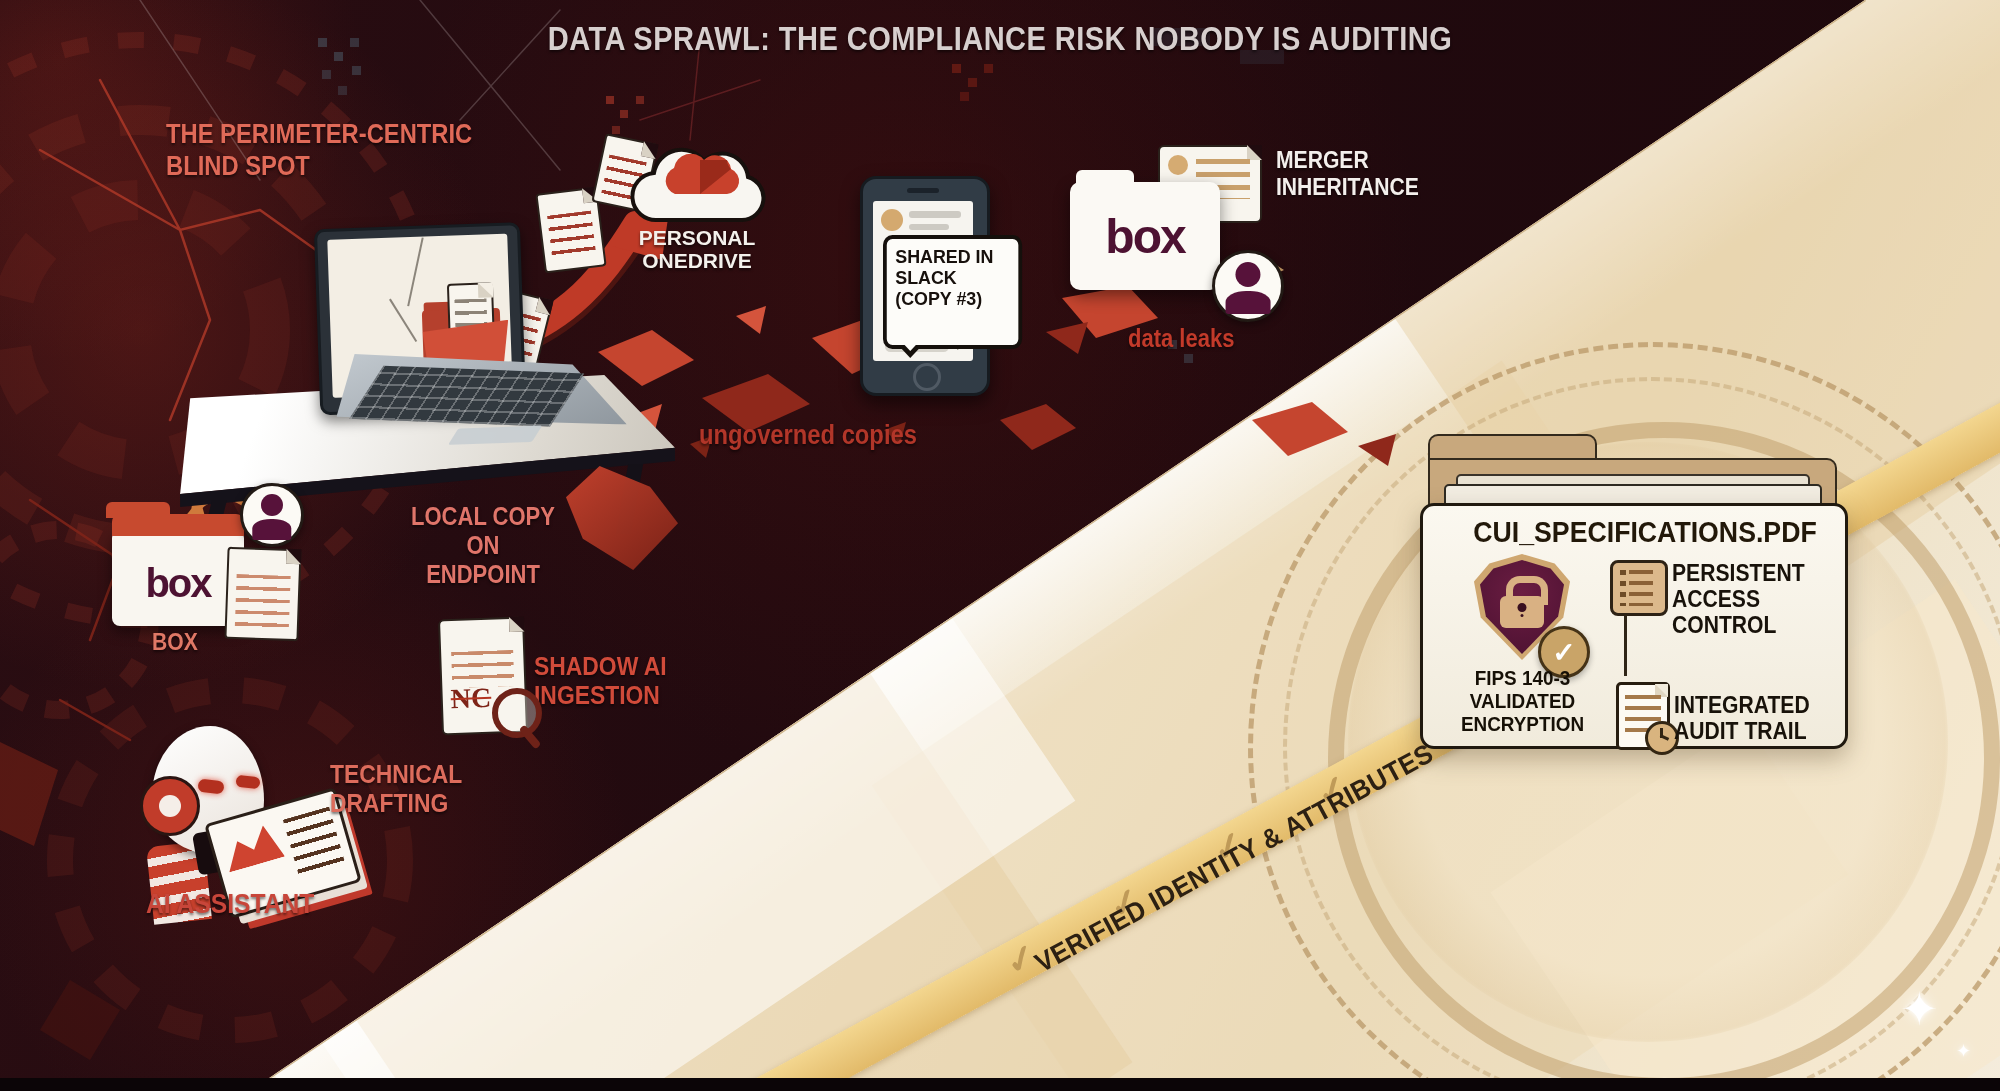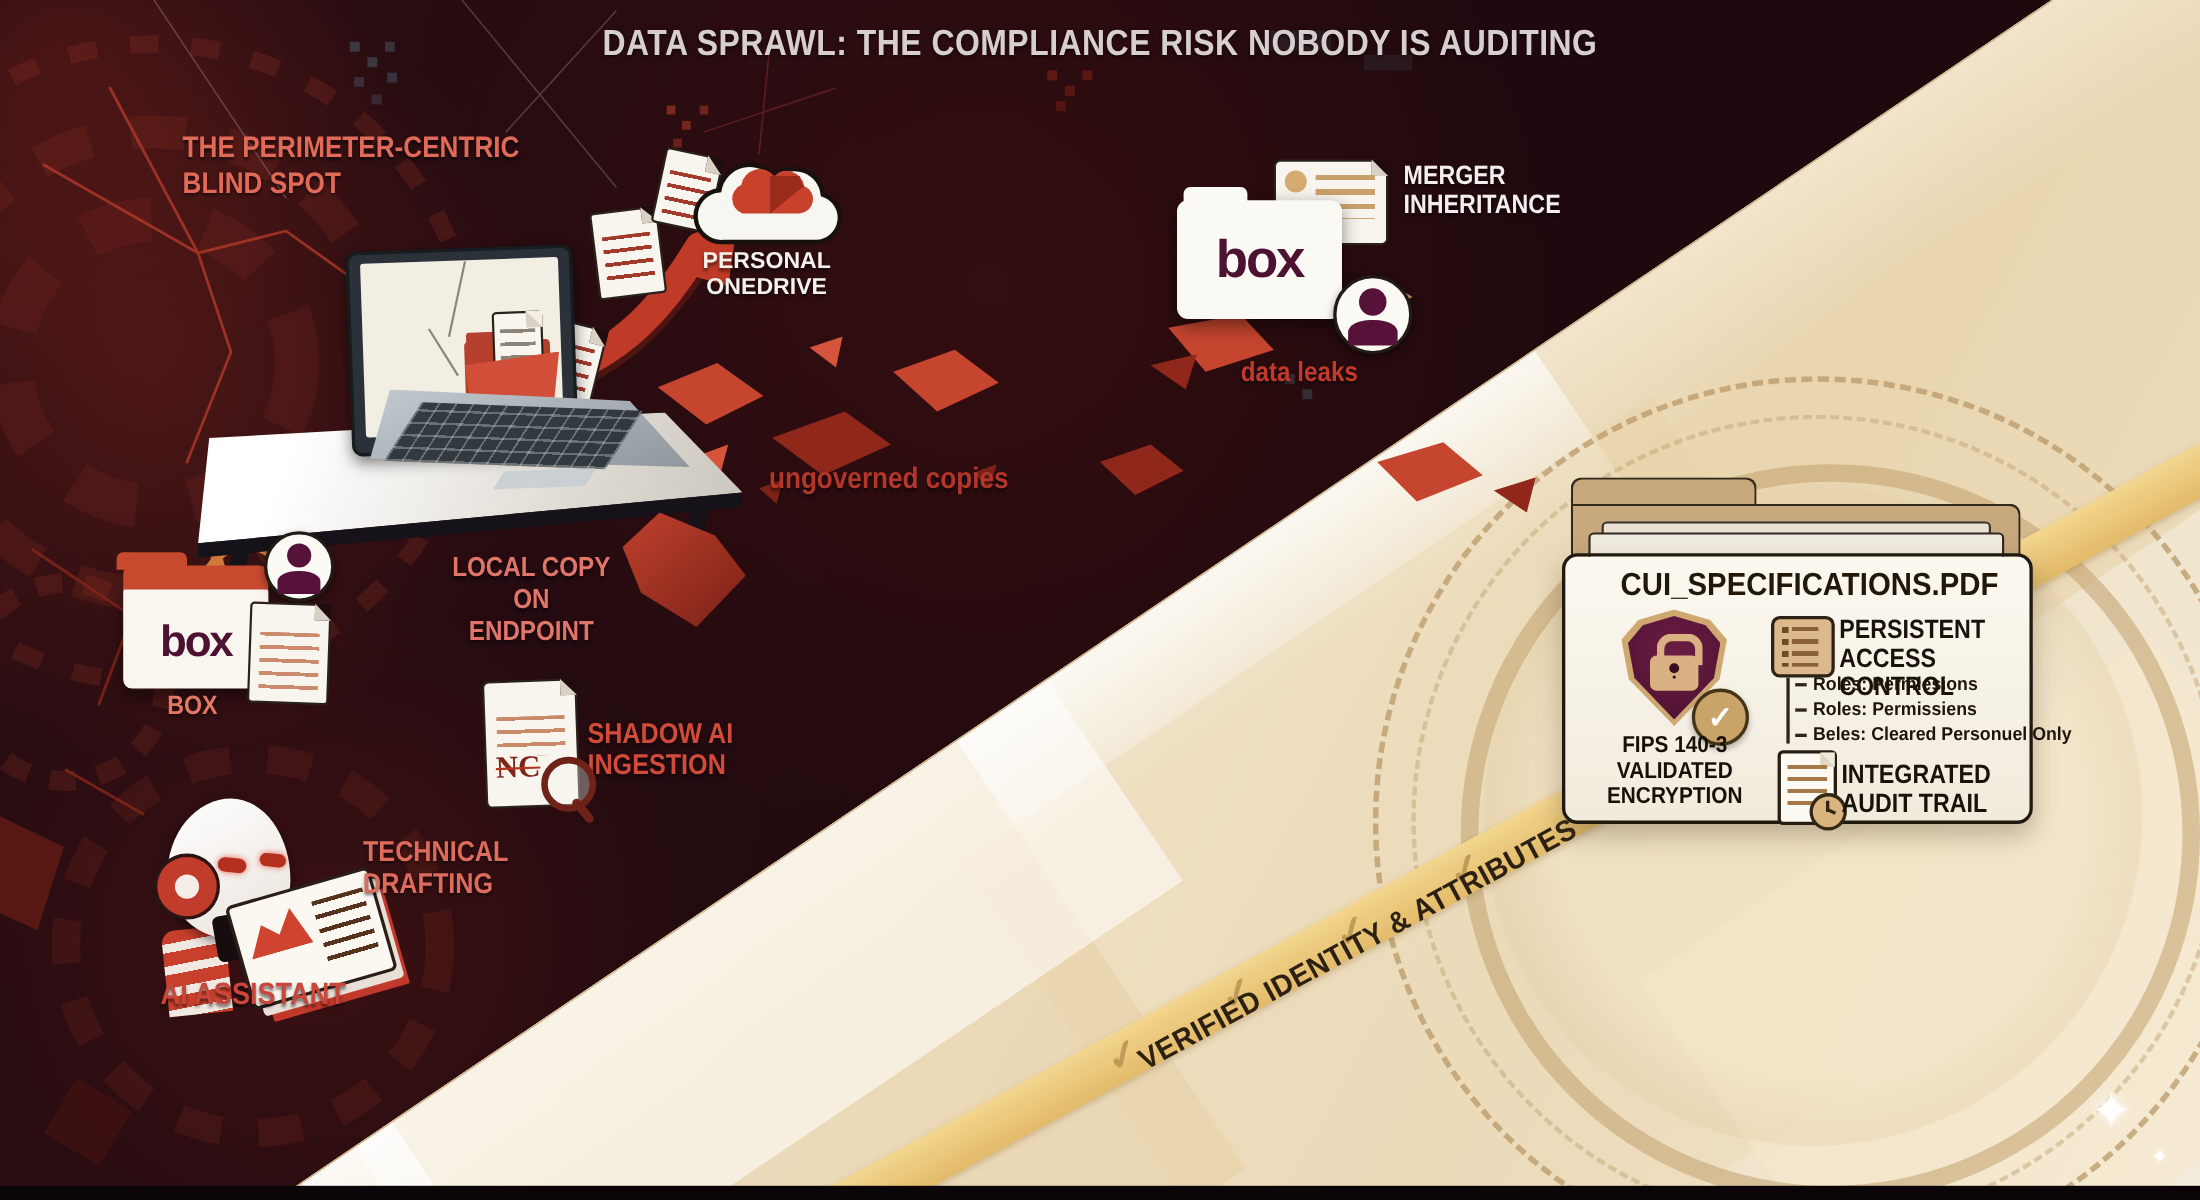--- a/index.html
+++ b/index.html
@@ -370,20 +370,35 @@
   <div id="cloud" class="abs">
     <svg width="160" height="100" viewBox="0 0 160 100">
       <path d="M38 90 h84 a22 22 0 0 0 6-43 a26 26 0 0 0-44-16 a28 28 0 0 0-50 12 a23 23 0 0 0 4 47 z" fill="#f8f6f1" stroke="#17100d" stroke-width="4"></path>
       <path d="M55 64 h52 a13 13 0 0 0 4-25 a16 16 0 0 0-27-9 a17 17 0 0 0-30 8 a14 14 0 0 0 1 26 z" fill="#c8412c"></path>
       <path d="M80 30 l27 0 a13 13 0 0 0 4 9 l-31 25 z" fill="#8f2417" opacity=".8"></path>
     </svg>
   </div>
   <div id="onedrive-label" class="abs pre dksh">PERSONAL
 ONEDRIVE</div>
 
+  <div id="phone" class="abs">
+    <div id="p-speaker"></div>
+    <div id="p-screen">
+      <div id="p-avatar"></div>
+      <div class="pline" style="left:36px;top:10px;width:52px"></div>
+      <div class="pline" style="left:36px;top:23px;width:40px;height:6px"></div>
+      <div class="pline" style="left:10px;top:40px;width:72px;height:6px"></div>
+      <div id="p-input"></div>
+      <span id="p-send">▷</span>
+    </div>
+    <div id="p-home"></div>
+    <div id="bubble" class="pre">SHARED IN
+SLACK
+(COPY #3)</div>
+  </div>
 
   <div id="rdoc" class="abs doc" style="border-radius:6px">
     <div class="circ"></div>
       <div class="tl"></div>
   </div>
   <div id="rfolder" class="abs">
     <span class="boxlogo" style="font-size:48px">box</span>
   </div>
   <div id="rperson" class="person"></div>
   <div id="merger-label" class="abs pre cxl dksh">MERGER
@@ -446,25 +461,20 @@
     <div id="cui-badge">
         <span>✓</span>
       </div>
     <div id="fips-label" class="pre">FIPS 140-3
 VALIDATED
 ENCRYPTION</div>
     <div id="pac-icon"></div>
     <div id="pac-label" class="pre">PERSISTENT
 ACCESS CONTROL</div>
     <div id="tree-line"></div>
-    <div id="tree">
-      <div class="tree-row">Roles: Permlesions</div>
-      <div class="tree-row">Roles: Permissiens</div>
-      <div class="tree-row">Beles: Cleared Personuel Only</div>
-    </div>
     <div id="audit-icon">
       <div id="audit-lines"></div>
       <div id="audit-clock"></div>
     </div>
     <div id="audit-label" class="pre">INTEGRATED
 AUDIT TRAIL</div>
   </div>
 
   <div id="bottom-bar" class="abs"></div>
 </div>

